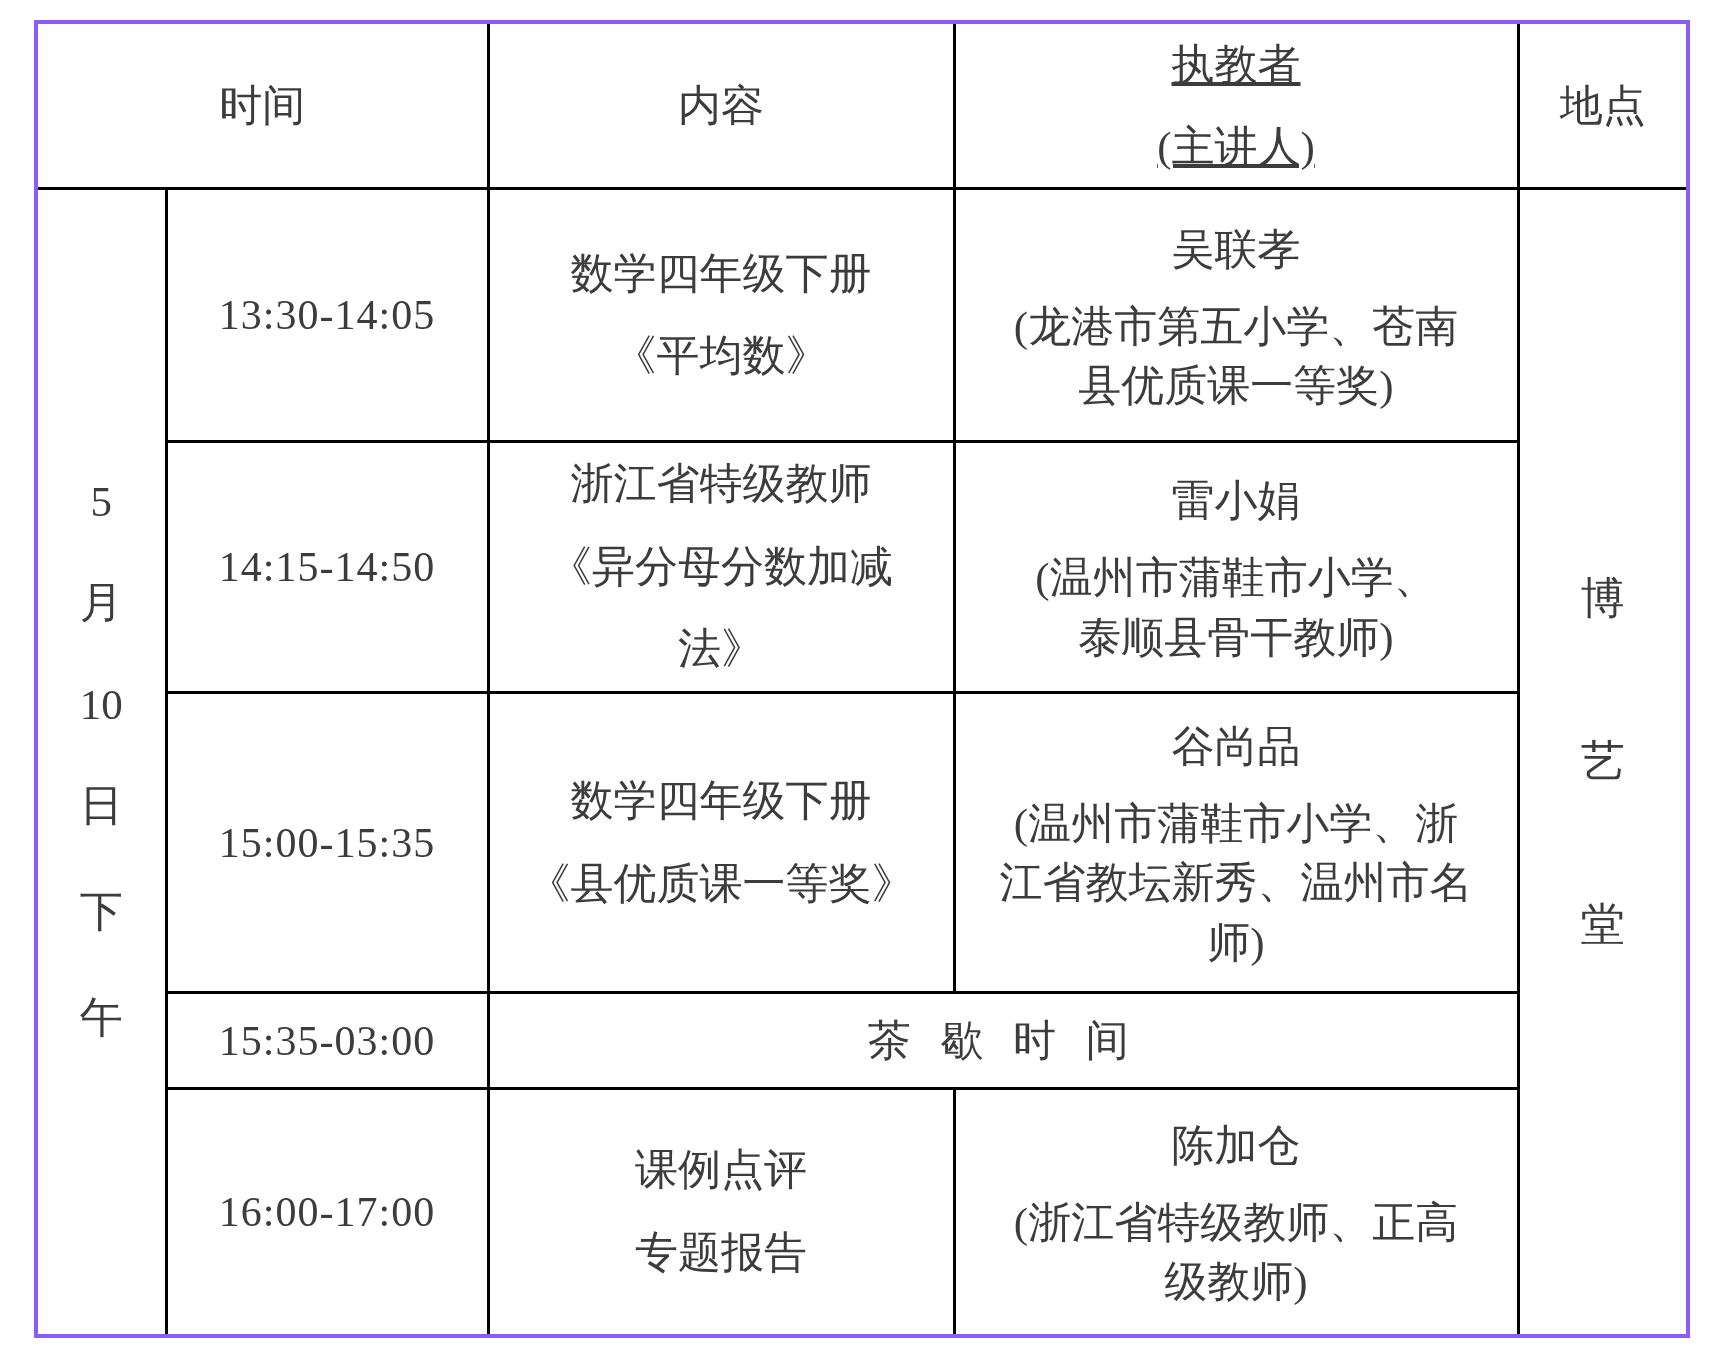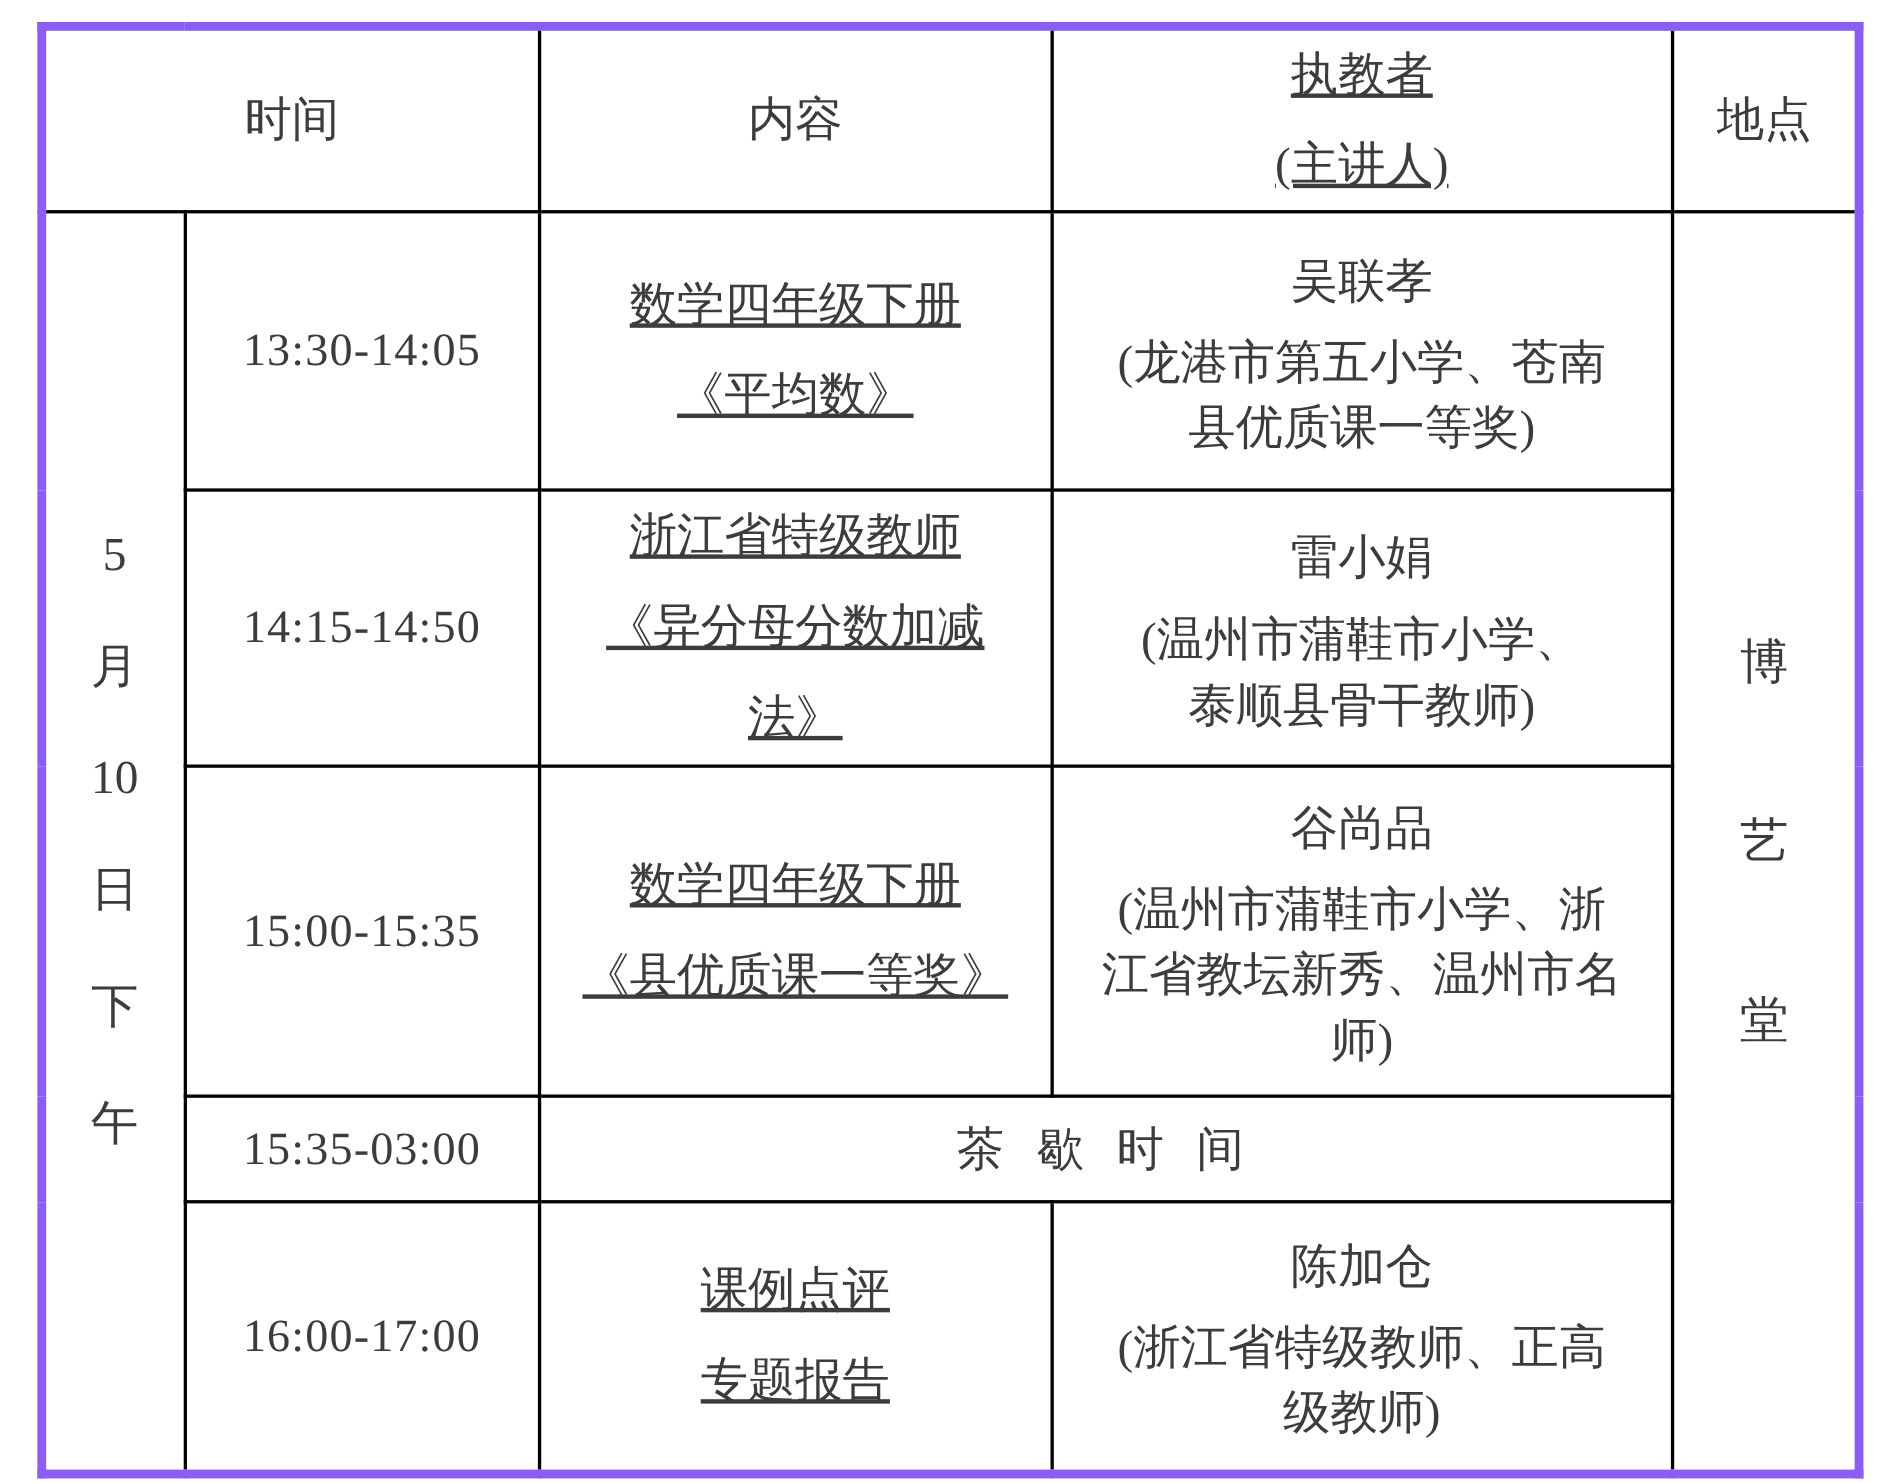--- a/index.html
+++ b/index.html
@@ -14,21 +14,21 @@
     font-family: "Liberation Serif", "DejaVu Serif", serif;
     color: #3c3c3c;
   }
   table.schedule {
     position: absolute;
     left: 34px;
     top: 20px;
     width: 1652px;
     border-collapse: collapse;
     table-layout: fixed;
-    border: 8px solid #8b5cf6;
+    border: 4px solid #8b5cf6;
   }
   td {
     border: 3px solid #000;
     text-align: center;
     vertical-align: middle;
     padding: 0;
     font-size: 43px;
     overflow: hidden;
   }
   tr.r-header { height: 165px; }
@@ -42,25 +42,25 @@
   .head-two-line div { line-height: 1.9; text-decoration: underline; }
 
   .c-time {
     font-size: 42px;
     letter-spacing: 1px;
     white-space: nowrap;
   }
   .c-content .cline {
     line-height: 1.92;
     white-space: nowrap;
-    text-decoration: underline;
   }
   .c-instr .name {
     line-height: 1.7;
     white-space: nowrap;
+    font-family: Liberation Mono, monospace;
   }
   .c-instr .desc {
     margin-top: 8px;
     line-height: 1.38;
   }
   .c-instr .desc div { white-space: nowrap; }
 
   .vstack {
     display: flex;
     flex-direction: column;

